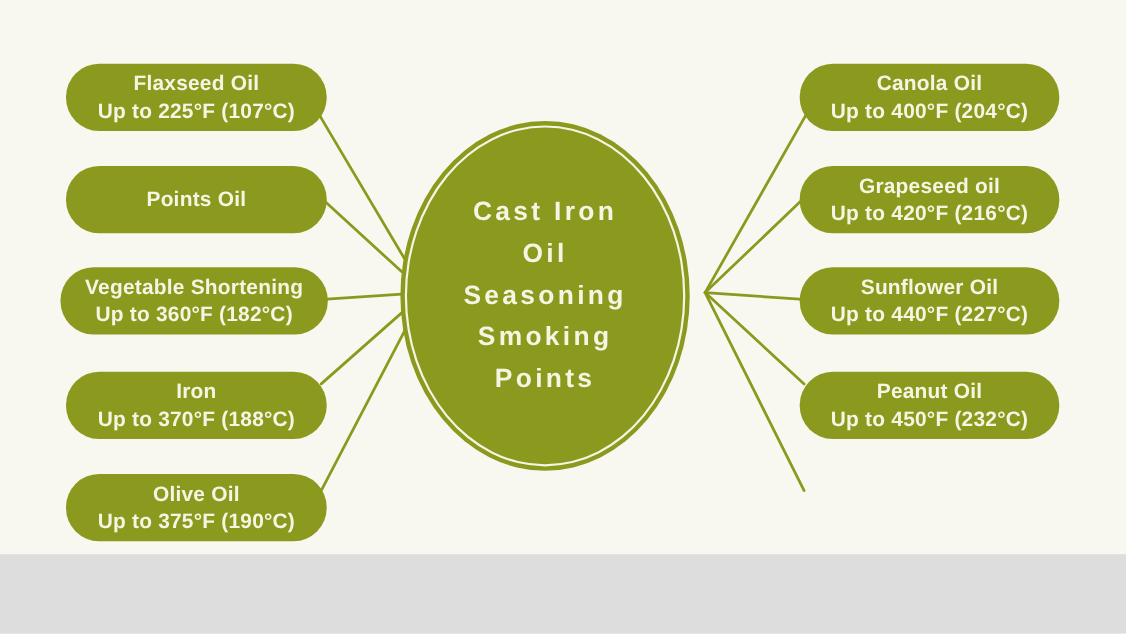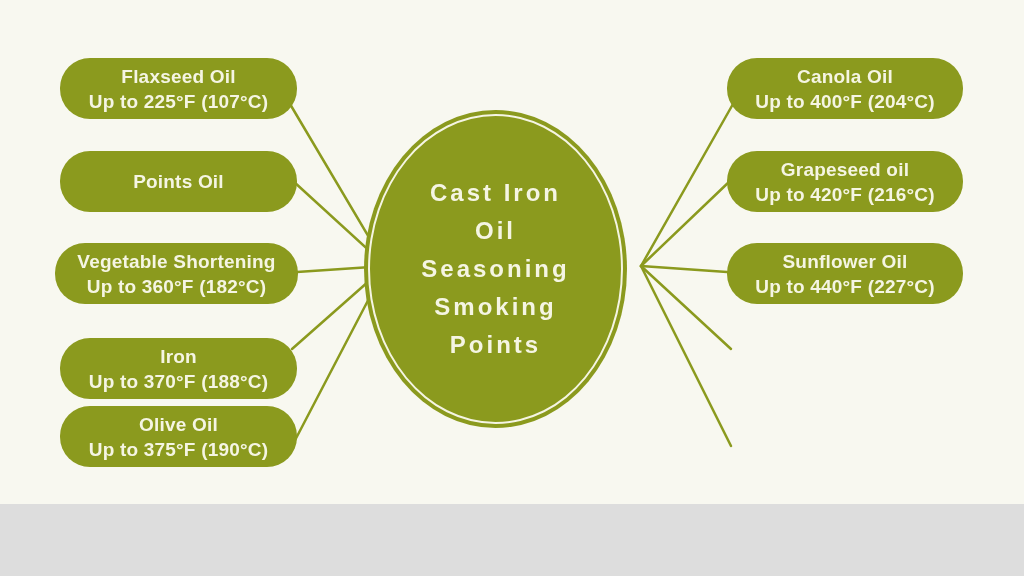--- a/index.html
+++ b/index.html
@@ -49,21 +49,21 @@
     line-height: 25px;
     white-space: nowrap;
   }
   .node.left  { left: 60px; }
   .node.right { left: 727px; width: 236px; }
   .node.wide  { left: 55px; width: 243px; }
   .row1 { top: 58px; }
   .row2 { top: 151px; }
   .row3 { top: 243px; }
   .row4 { top: 338px; }
-  .row5 { top: 406px; }
+  .row5 { top: 431px; }
   .center-ellipse {
     position: absolute;
     left: 364px; top: 110px;
     width: 263px; height: 318px;
     background: var(--accent);
     border-radius: 50%;
     z-index: 2;
     display: flex;
     align-items: center;
     justify-content: center;
@@ -139,20 +139,24 @@
     <div class="node-value">Up to 400°F (204°C)</div>
   </div>
   <div class="node right row2">
     <div class="node-name">Grapeseed oil</div>
     <div class="node-value">Up to 420°F (216°C)</div>
   </div>
   <div class="node right row3">
     <div class="node-name">Sunflower Oil</div>
     <div class="node-value">Up to 440°F (227°C)</div>
   </div>
+  <div class="node right row4">
+    <div class="node-name">Peanut Oil</div>
+    <div class="node-value">Up to 450°F (232°C)</div>
+  </div>
 
   <div class="center-ellipse">
     <div class="ellipse-ring"></div>
     <div class="center-title">
       <div>Cast Iron</div>
       <div>Oil</div>
       <div>Seasoning</div>
       <div>Smoking</div>
       <div>Points</div>
     </div>

